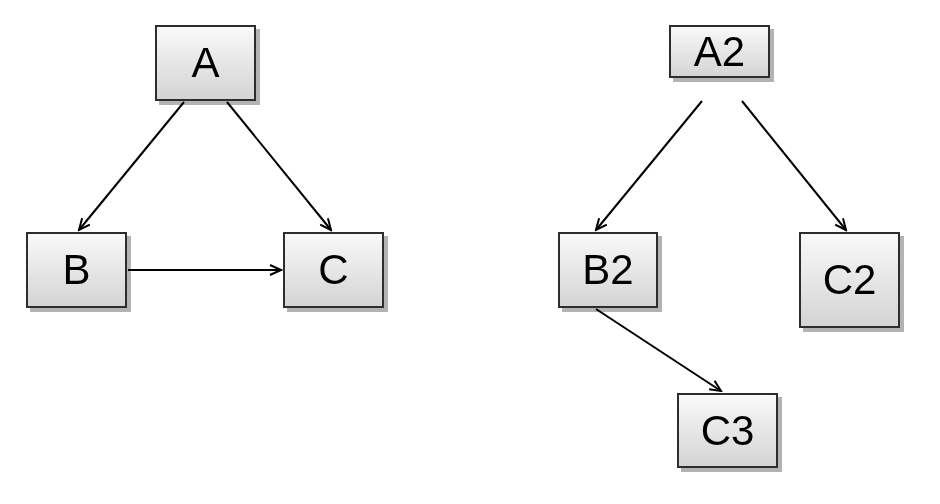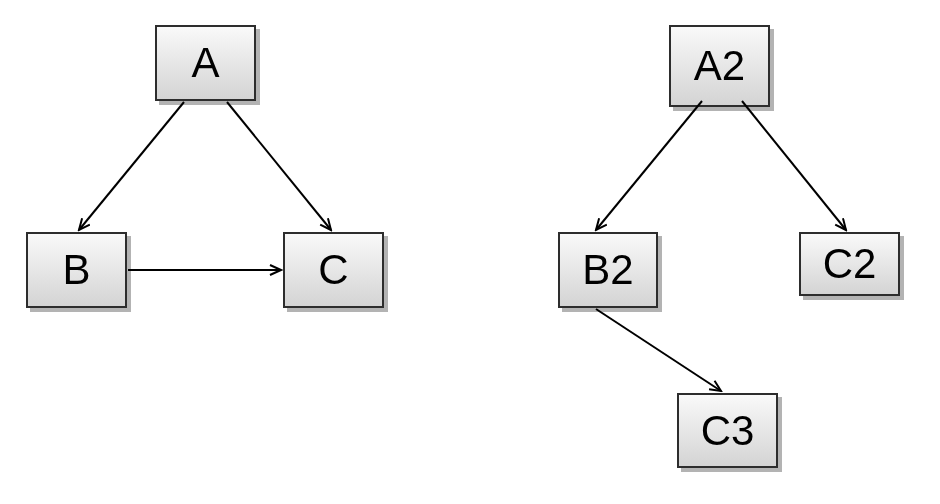--- a/index.html
+++ b/index.html
@@ -47,27 +47,27 @@
 <div id="canvas" style="width: 940px; height: 504px; background: rgb(255, 255, 255);">
     <div class="node" style="left: 155px; top: 25px; width: 101px; height: 76px; background: linear-gradient(rgb(249, 249, 249), rgb(212, 212, 212)); border-color: rgb(45, 45, 45); box-shadow: rgb(179, 179, 179) 4px 4px 0px 0px;">
       <span class="node-label" style="color: rgb(0, 0, 0);">A</span>
     </div>
     <div class="node" style="left: 26px; top: 232px; width: 101px; height: 76px; background: linear-gradient(rgb(249, 249, 249), rgb(212, 212, 212)); border-color: rgb(45, 45, 45); box-shadow: rgb(179, 179, 179) 4px 4px 0px 0px;">
       <span class="node-label" style="color: rgb(0, 0, 0);">B</span>
     </div>
     <div class="node" style="left: 283px; top: 232px; width: 101px; height: 76px; background: linear-gradient(rgb(249, 249, 249), rgb(212, 212, 212)); border-color: rgb(45, 45, 45); box-shadow: rgb(179, 179, 179) 4px 4px 0px 0px;">
       <span class="node-label" style="color: rgb(0, 0, 0);">C</span>
     </div>
-    <div class="node" style="left: 669px; top: 25px; width: 101px; height: 82px; background: linear-gradient(rgb(249, 249, 249), rgb(212, 212, 212)); border-color: rgb(45, 45, 45); box-shadow: rgb(179, 179, 179) 4px 4px 0px 0px;">
+    <div class="node" style="left: 669px; top: 25px; width: 101px; height: 53px; background: linear-gradient(rgb(249, 249, 249), rgb(212, 212, 212)); border-color: rgb(45, 45, 45); box-shadow: rgb(179, 179, 179) 4px 4px 0px 0px;">
       <span class="node-label" style="color: rgb(0, 0, 0);">A2</span>
     </div>
     <div class="node" style="left: 543px; top: 232px; width: 100px; height: 76px; background: linear-gradient(rgb(249, 249, 249), rgb(212, 212, 212)); border-color: rgb(45, 45, 45); box-shadow: rgb(179, 179, 179) 4px 4px 0px 0px; margin-left: 15px;">
       <span class="node-label" style="color: rgb(0, 0, 0);">B2</span>
     </div>
-    <div class="node" style="left: 799px; top: 232px; width: 101px; height: 64px; background: linear-gradient(rgb(249, 249, 249), rgb(212, 212, 212)); border-color: rgb(45, 45, 45); box-shadow: rgb(179, 179, 179) 4px 4px 0px 0px;">
+    <div class="node" style="left: 799px; top: 232px; width: 101px; height: 96px; background: linear-gradient(rgb(249, 249, 249), rgb(212, 212, 212)); border-color: rgb(45, 45, 45); box-shadow: rgb(179, 179, 179) 4px 4px 0px 0px;">
       <span class="node-label" style="color: rgb(0, 0, 0);">C2</span>
     </div>
     <div class="node" style="left: 677px; top: 393px; width: 101px; height: 75px; background: linear-gradient(rgb(249, 249, 249), rgb(212, 212, 212)); border-color: rgb(45, 45, 45); box-shadow: rgb(179, 179, 179) 4px 4px 0px 0px; text-align: right;">
       <span class="node-label" style="color: rgb(0, 0, 0);">C3</span>
     </div>
     <svg id="edge-layer" width="940" height="504" viewBox="0 0 940 504">
       <defs>
         <marker id="arrow-open" markerWidth="14" markerHeight="14" refX="12" refY="6" orient="auto" markerUnits="userSpaceOnUse">
           <path d="M1,1 L12,6 L1,11" fill="none" stroke="#000000" stroke-width="2"></path>
         </marker>

